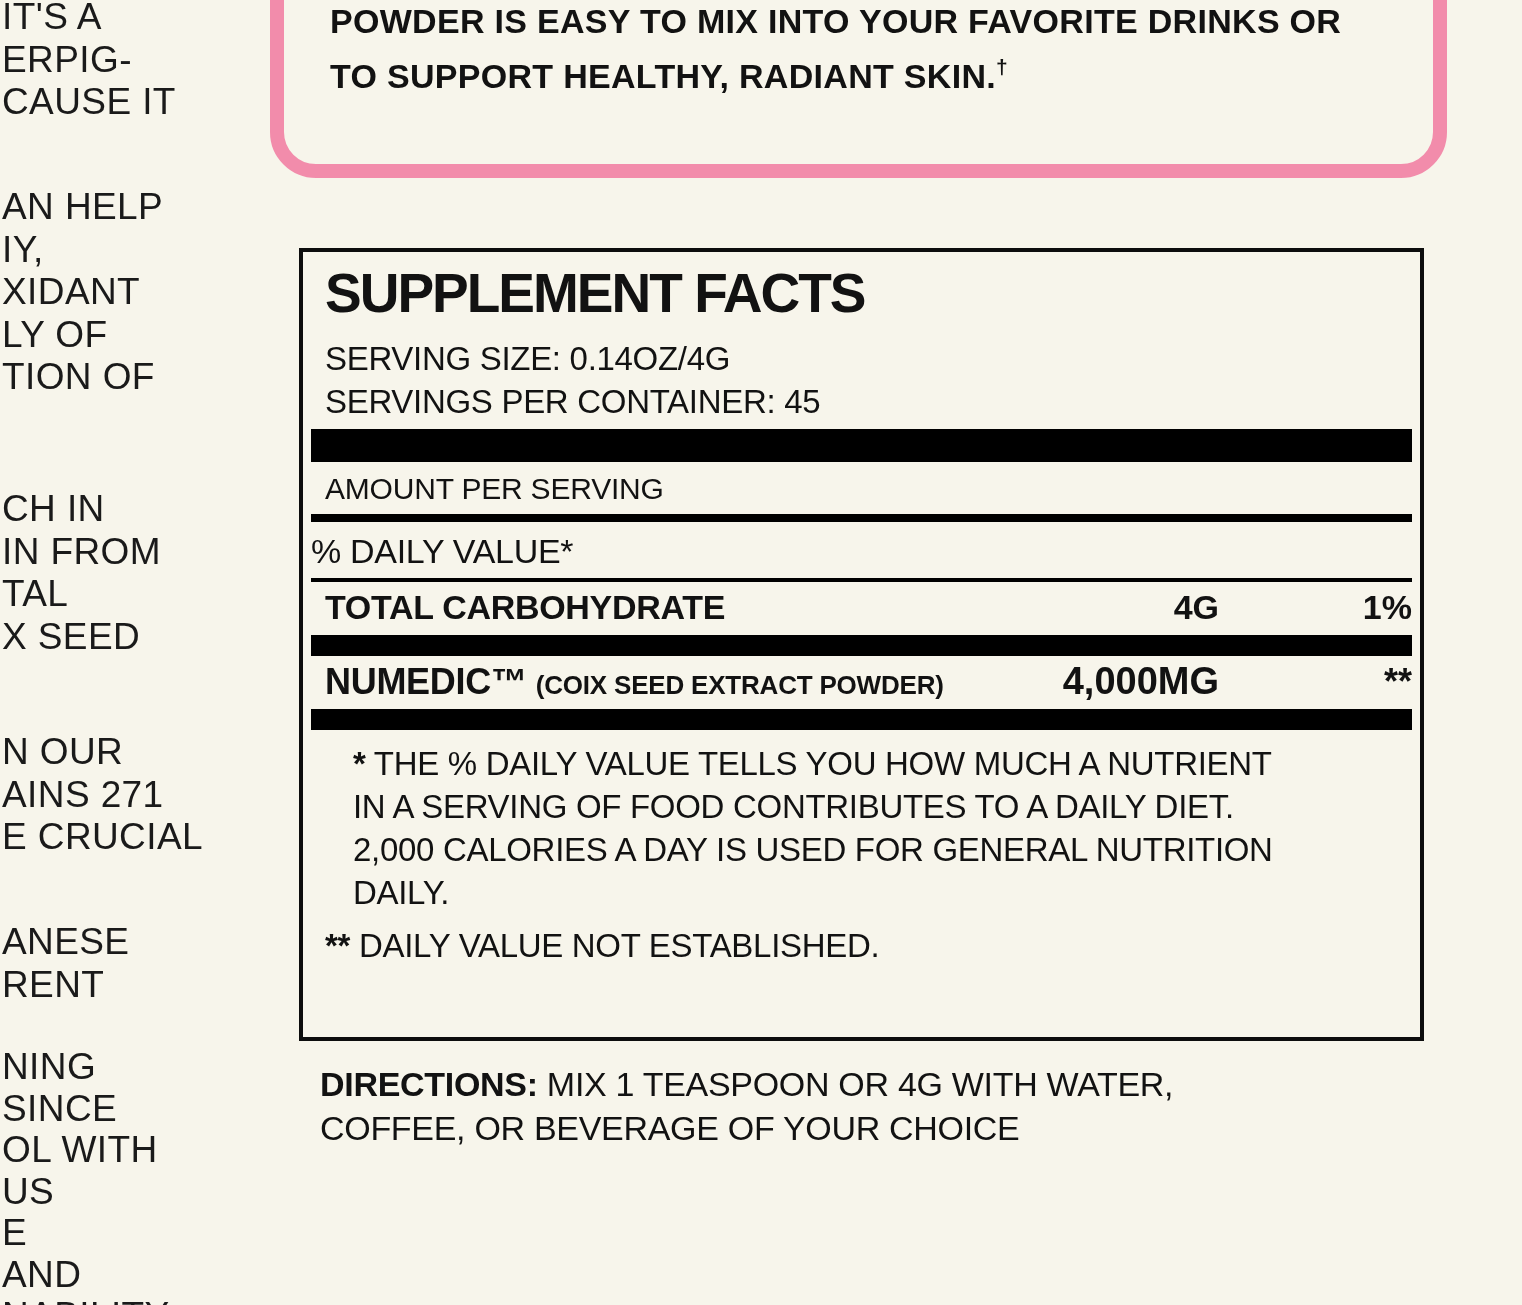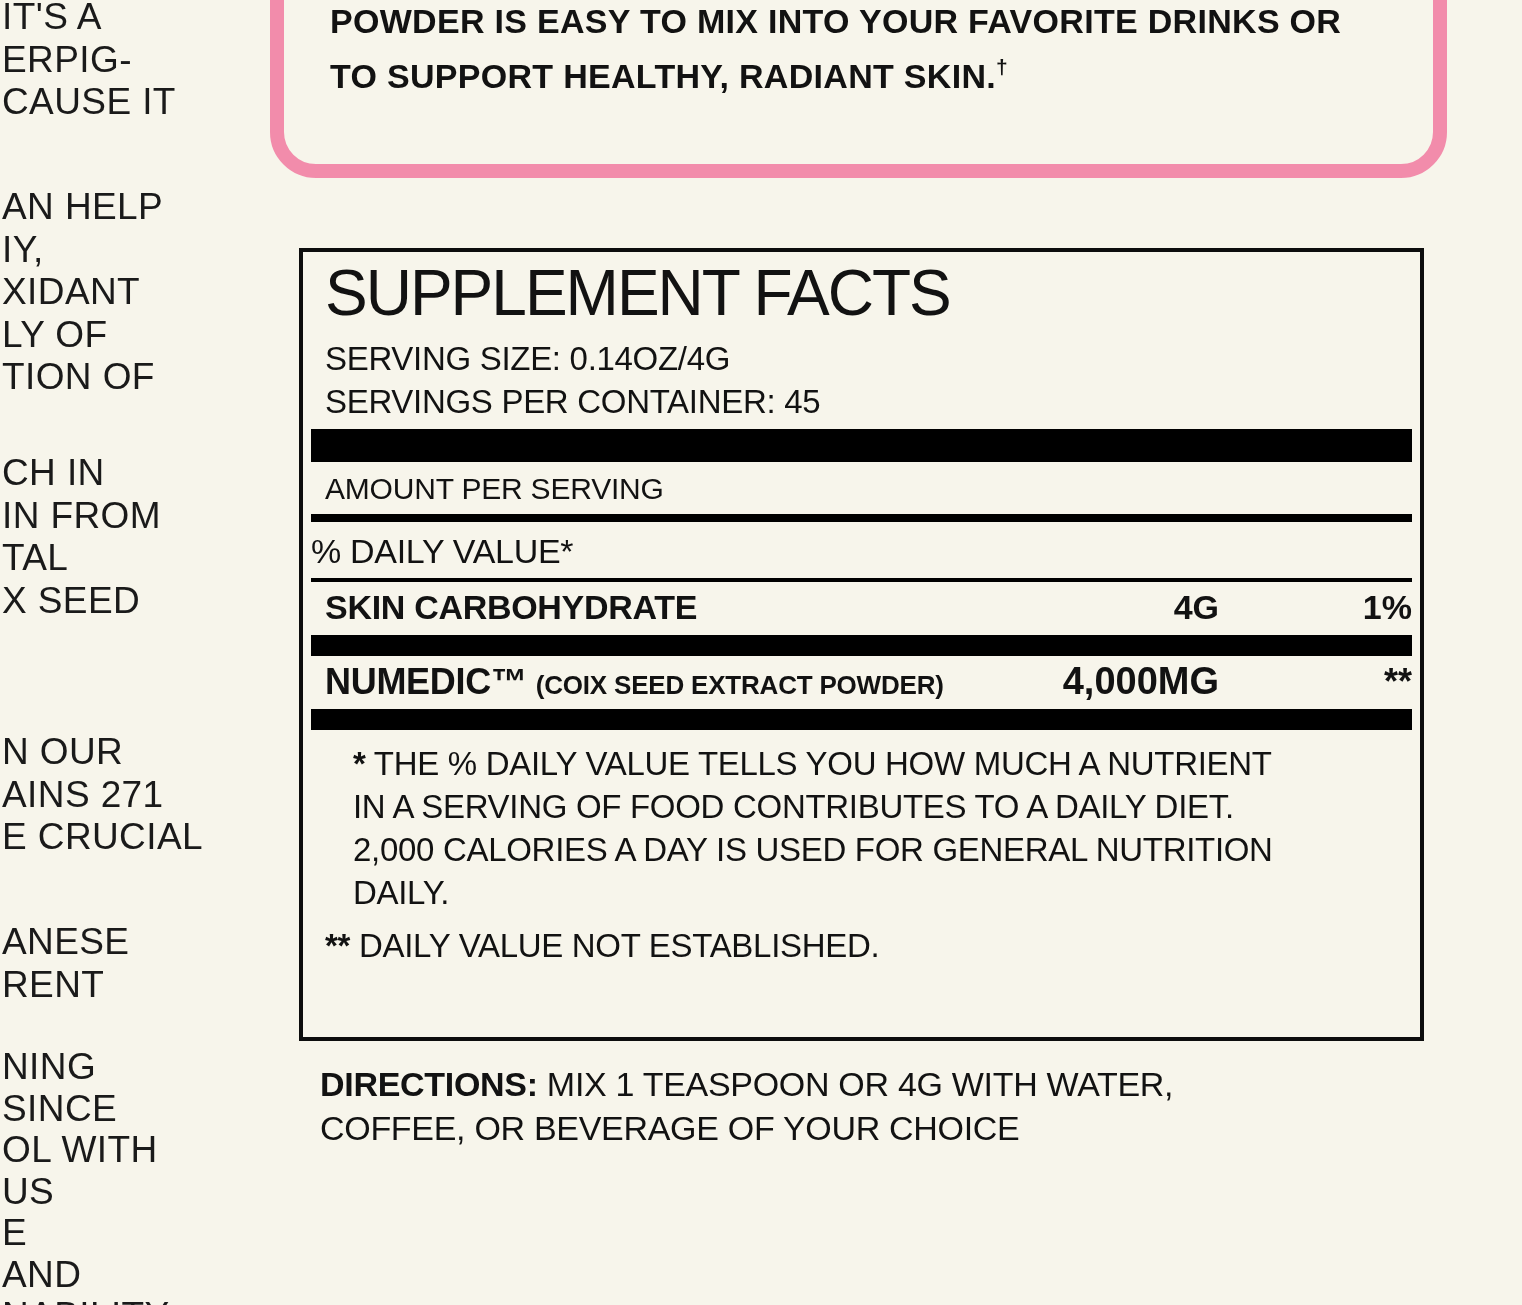--- a/index.html
+++ b/index.html
@@ -46,22 +46,22 @@
   .panel {
     position:absolute;
     left:299px;
     top:248px;
     width:1125px;
     height:793px;
     border:4px solid #0d0d0d;
     padding:6px 22px 0;
   }
   .sf-title {
-    font-size:64px;
-    font-weight:normal;
+    font-size:55px;
+    font-weight:bold;
     letter-spacing:-2px;
     line-height:74px;
     margin-top:-2px;
     white-space:nowrap;
   }
   .sf-serving-block { margin-top:7px; }
   .sf-line { font-size:33px; line-height:43px; letter-spacing:-0.3px; }
 
   .bar { background:#000; margin-left:-14px; margin-right:-14px; }
   .bar-thick { height:33px; margin-top:6px; }
@@ -122,21 +122,21 @@
       <div class="frag">ERPIG-</div>
       <div class="frag">CAUSE IT</div>
     </div>
     <div class="frag-group" style="top:186px">
       <div class="frag">AN HELP</div>
       <div class="frag">IY,</div>
       <div class="frag">XIDANT</div>
       <div class="frag">LY OF</div>
       <div class="frag">TION OF</div>
     </div>
-    <div class="frag-group" style="top:452px">
+    <div class="frag-group" style="top:488px">
       <div class="frag">CH IN</div>
       <div class="frag">IN FROM</div>
       <div class="frag">TAL</div>
       <div class="frag">X SEED</div>
     </div>
     <div class="frag-group" style="top:731px">
       <div class="frag">N OUR</div>
       <div class="frag">AINS 271</div>
       <div class="frag">E CRUCIAL</div>
     </div>
@@ -173,21 +173,21 @@
     <div class="sf-aps">AMOUNT PER SERVING</div>
 
 
     <div class="rule-thick"></div>
 
     <div class="dv-header">% DAILY VALUE*</div>
 
     <div class="rule-thin"></div>
 
     <div class="nutrient-row">
-      <div class="n-name">SKIN CARBOHYDRATE</div>
+      <div class="n-name">TOTAL CARBOHYDRATE</div>
       <div class="n-amt">4G</div>
       <div class="n-dv">1%</div>
     </div>
 
     <div class="bar bar-mid bar-a"></div>
 
     <div class="nutrient-row numedic-row">
       <div class="n-name"><span class="brand">NUMEDIC™</span> <span class="sub">(COIX SEED EXTRACT POWDER)</span></div>
       <div class="n-amt">4,000MG</div>
       <div class="n-dv">**</div>

